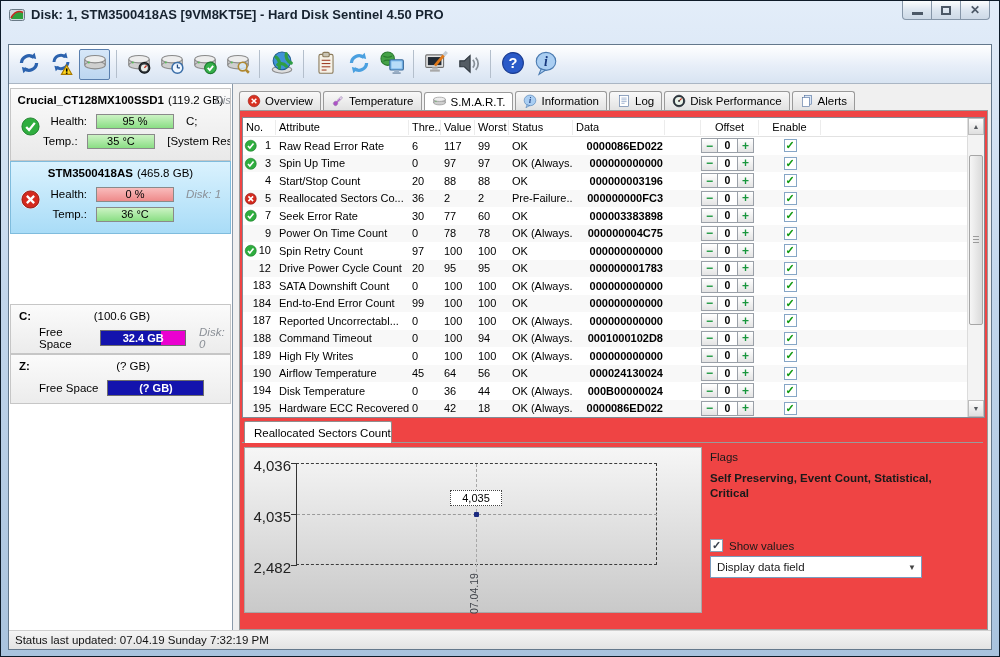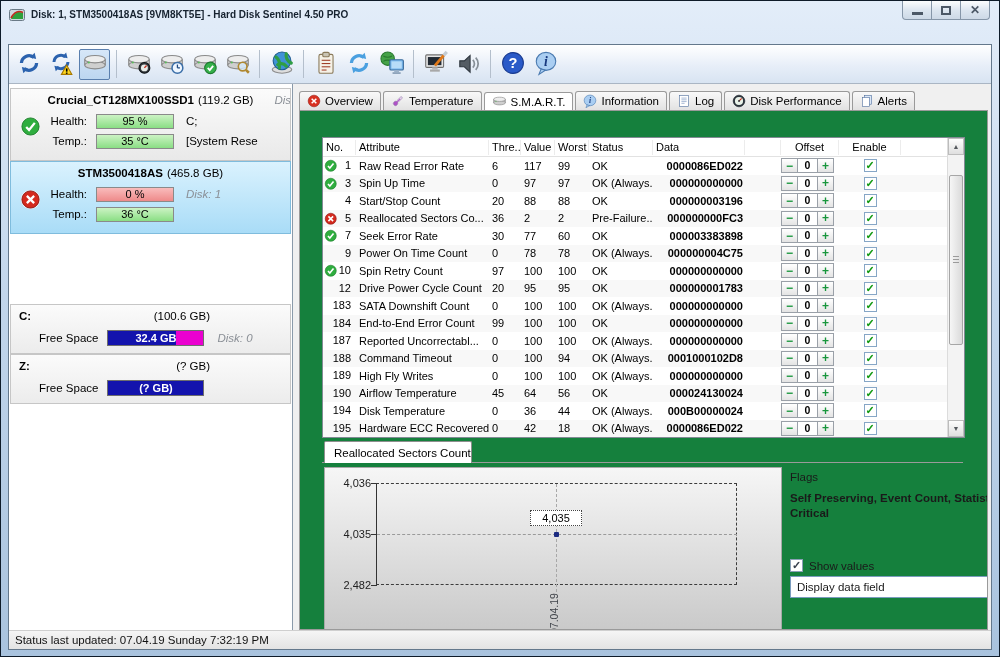--- a/index.html
+++ b/index.html
@@ -10,21 +10,21 @@
     -webkit-font-smoothing:antialiased;
   }
   .window {
     position:absolute; inset:0;
     border:1px solid #0e1b29;
     background:linear-gradient(#e3edf9 0%, #c2d6ec 45%, #a9c3de 100%);
   }
   
   .titlebar { height:27px; display:flex; align-items:center; padding-left:8px; gap:6px; }
   .app-icon { width:16px; height:16px; flex:0 0 auto; }
-  .title { font-size:10px; font-weight:bold; color:#16222f; white-space:nowrap; }
+  .title { font-size:13px; font-weight:bold; color:#16222f; white-space:nowrap; }
   .win-controls { position:absolute; top:0; right:9px; display:flex; }
   .wc {
     width:30px; height:19px; border:1px solid #8696a8; margin-left:-1px;
     background:linear-gradient(#fcfdfe,#dde6f0 50%,#cdd9e6);
     border-top:none; display:flex; align-items:center; justify-content:center;
   }
   .wc:first-child { border-radius:0 0 0 4px; }
   .wc:last-child { border-radius:0 0 4px 0; }
   .wc-min-glyph { width:11px; height:3px; background:#4c5866; margin-top:6px; }
   .wc-max-glyph { width:10px; height:9px; border:2px solid #4c5866; }
@@ -39,21 +39,21 @@
     height:39px; flex:0 0 auto; display:flex; align-items:center; padding:0 4px; gap:2px;
     background:linear-gradient(#ffffff,#e7eef8 55%, #d8e4f2);
     border-bottom:1px solid #aab6c4;
   }
   .tbtn { width:31px; height:31px; display:flex; align-items:center; justify-content:center;
           border:1px solid transparent; border-radius:2px; background:transparent; padding:0; }
   .tbtn.pressed { border:1px solid #5a7fae; background:linear-gradient(#d7e7f8,#bcd6f0); }
   .tsep { width:1px; height:28px; background:#b4bfcc; margin:0 4px; flex:0 0 auto; }
   
   .main { flex:1; display:flex; overflow:hidden; }
-  .sidebar { width:284px; flex:0 0 auto; background:#fff; border-right:1px solid #8a9aaa; padding-top:4px; overflow:hidden; }
+  .sidebar { width:224px; flex:0 0 auto; background:#fff; border-right:1px solid #8a9aaa; padding-top:4px; overflow:hidden; }
   .disk-panel { position:relative; margin:0 1px; height:73px; border:1px solid #c6c6c6;
                 background:linear-gradient(#fbfbfb,#e9e9e9); overflow:hidden; }
   .disk-panel.selected { background:linear-gradient(#daf2fe,#a9dcf7); border-color:#7fbcdd; }
   .dp-title { height:22px; display:flex; align-items:center; justify-content:center; gap:4px; font-size:11.5px; }
   .dp-name { font-weight:bold; }
   .dp-note-right { position:absolute; right:-10px; top:5px; font-size:11.5px; font-style:italic; color:#8a8f96; white-space:nowrap; }
   .drow { height:20px; display:flex; align-items:center; font-size:11.5px; }
   .dlabel { width:76px; text-align:right; }
   .vbar { width:78px; height:15px; margin-left:9px; border:1px solid #8a8a8a;
           font-size:11px; line-height:13px; text-align:center; }
@@ -74,21 +74,21 @@
   .fs-bar .pink { position:absolute; top:0; bottom:0; right:0; background:#ea00d0; z-index:0; }
   .fs-bar .fs-text { position:relative; z-index:1; }
   .pp-note { margin-left:13px; font-style:italic; color:#8a8f96; }
   
   .content { flex:1; display:flex; flex-direction:column; padding:5px 3px 0 6px; overflow:hidden; }
   .tabs { height:21px; display:flex; align-items:flex-end; flex:0 0 auto; }
   .tab { height:19px; display:flex; align-items:center; gap:4px; padding:0 7px; margin-right:2px;
          font-size:11.5px; border:1px solid #9a9a9a; border-bottom:none; border-radius:3px 3px 0 0;
          background:linear-gradient(#f9f9f9,#e2e2e2); position:relative; }
   .tab.active { height:18px; background:#fff; z-index:3; }
-  .tab-body { flex:1; border:1px solid #9a9a9a; background:#15803d; padding:20px; display:flex; flex-direction:column; position:relative; z-index:1; overflow:hidden; }
+  .tab-body { flex:1; border:1px solid #9a9a9a; background:#ef4444; padding:0; display:flex; flex-direction:column; position:relative; z-index:1; overflow:hidden; }
   
   .table-wrap { margin:6px 2px 0; height:301px; border:1px solid #828a94; background:#fff; display:flex; overflow:hidden; flex:0 0 auto; }
   .tbl { flex:1; overflow:hidden; }
   .tgrid { display:grid; grid-template-columns:33px 133px 32px 34px 34px 64px 92px 36px 58px 62px 1fr; align-items:center; }
   .thead { height:19px; font-size:11px; border-bottom:1px solid #e2e2e2; }
   .thead > div { padding-left:3px; height:15px; line-height:15px; border-right:1px solid #ececec; white-space:nowrap; overflow:hidden; }
   .thead .hc { text-align:center; padding-left:0; }
   .trow { height:17.5px; font-size:11px; }
   .trow:nth-child(even) { background:#f8f8f8; }
   .c-no { position:relative; text-align:right; padding-right:5px; height:100%; line-height:17.5px; }
@@ -114,21 +114,21 @@
   .sgrip { position:absolute; left:3px; right:3px; top:50%; margin-top:-4px; height:8px;
            background:repeating-linear-gradient(#9a9a9a 0 1px, transparent 1px 3px); }
   
   .attr-section { position:relative; flex:1; margin:3px 2px 0; }
   .attr-line { position:absolute; left:0; right:2px; top:21px; border-top:1px solid #9a9a9a; }
   .attr-tab { position:absolute; left:2px; top:0; height:22px; width:148px; z-index:2;
               background:#fff; border:1px solid #8f8f8f; border-bottom:none; border-radius:2px 2px 0 0;
               font-size:11.5px; display:flex; align-items:center; padding-left:9px; }
   .chart-panel { position:absolute; left:2px; top:26px; width:458px; height:166px;
                  border:1px solid #a8a8a8; background:linear-gradient(#f6f6f6,#c9c9c9); }
-  .ytick { position:absolute; left:0; width:46px; text-align:right; font-size:11px; color:#222; }
+  .ytick { position:absolute; left:0; width:46px; text-align:right; font-size:15px; color:#222; }
   .ytickmark { position:absolute; left:46px; width:5px; border-top:1px solid #333; }
   .yaxis { position:absolute; left:51px; top:15px; height:103px; width:1px; background:#333; }
   .dash-rect { position:absolute; left:51px; top:15px; width:361px; height:102px; border:1px dashed #3c3c3c; border-left:none; }
   .mid-line { position:absolute; left:52px; top:66px; width:360px; border-top:1px dashed #9a9a9a; }
   .vline { position:absolute; left:231px; top:16px; height:108px; width:0; border-left:1px dashed #a8a8a8; }
   .pt { position:absolute; left:229px; top:64px; width:5px; height:5px; background:#1a2a80; border-radius:1px; }
   .pt-label { position:absolute; left:205px; top:42px; width:52px; height:16px; background:#fff;
               border:1px dotted #444; font-size:11px; line-height:14px; text-align:center; }
   .x-label { position:absolute; left:223px; top:120px; width:15px; height:46px;
              writing-mode:vertical-rl; transform:rotate(180deg); font-size:10.5px; color:#40444a; }

